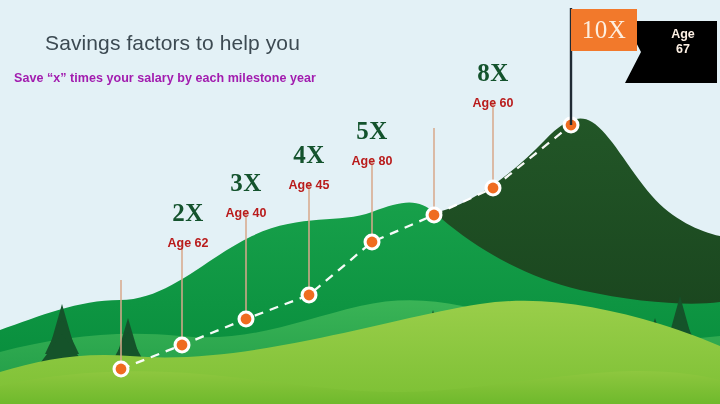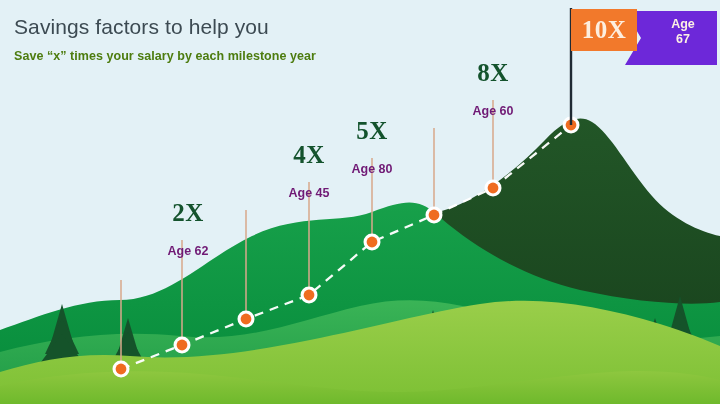--- a/index.html
+++ b/index.html
@@ -3,42 +3,42 @@
 <meta charset="utf-8">
 <style>
   html,body{margin:0;padding:0;}
   body{width:720px;height:404px;overflow:hidden;background:#e4f2f5;
        font-family:"Liberation Sans",sans-serif;}
   #infographic{position:relative;width:720px;height:404px;overflow:hidden;background:#e3f1f6;}
   #scene{position:absolute;inset:0;}
   #scene svg{display:block;width:720px;height:404px;}
 
   .hdr{position:absolute;left:14px;top:14px;z-index:30;}
-  .hdr h1{margin:0;font-size:21px;line-height:25px;font-weight:400;color:#3c4a52;
-          letter-spacing:.1px;}
+  .hdr h1{margin:16px;font-size:21px;line-height:25px;font-weight:400;color:#3c4a52;
+          letter-spacing:.1px;text-align:right;}
   .hdr h1 span{display:block;}
-  .hdr p{margin:10px 0 0 0;font-size:12.5px;font-weight:700;color:#4d7c0f;
+  .hdr p{margin:10px 0 0 0;font-size:12.5px;font-weight:700;color:#a21caf;
          letter-spacing:.05px;}
 
   .milestone{position:absolute;z-index:25;text-align:center;transform:translateX(-50%);}
   .milestone .mx{font-family:"Liberation Serif",serif;font-size:25px;line-height:25px;
                  font-weight:700;color:#14532d;letter-spacing:.5px;}
-  .milestone .mage{font-size:12.5px;line-height:15px;font-weight:700;color:#701a75;
-                   margin-top:19px;}
+  .milestone .mage{font-size:12.5px;line-height:15px;font-weight:700;color:#b91c1c;
+                   margin-top:11px;}
 
   .flag{position:absolute;z-index:40;}
   .flagband{position:absolute;left:38px;top:9px;height:46px;}
-  .bandDark{position:absolute;left:54px;top:2px;width:92px;height:54px;background:#6d28d9;
+  .bandDark{position:absolute;left:54px;top:12px;width:92px;height:62px;background:#000000;
             clip-path:polygon(0 0,100% 0,100% 100%,0 100%,16px 50%);}
   .bandDark .agetxt{position:absolute;left:30px;top:6px;width:56px;text-align:center;
             color:#fdf0e4;font-size:12.5px;line-height:15px;font-weight:700;}
   .bandBright{position:absolute;left:0;top:0;width:66px;height:42px;background:#f2792b;}
   .bandBright .xtxt{position:absolute;inset:0;display:flex;align-items:center;
             justify-content:center;color:#fdeedf;font-family:"Liberation Serif",serif;
-            font-size:25px;font-weight:700;letter-spacing:.5px;}
+            font-size:25px;font-weight:400;letter-spacing:.5px;}
 </style>
 </head>
 <body>
 
 <div id="infographic">
 
   <div id="scene">
     <svg viewBox="0 0 720 404" preserveAspectRatio="none" aria-hidden="true">
       <defs>
         <linearGradient id="gDark" x1="0" y1="0" x2="0" y2="1">
@@ -167,20 +167,24 @@
   <div class="hdr">
     <h1>
       <span>Savings factors to help you</span>
     </h1>
     <p>Save “x” times your salary by each milestone year</p>
   </div>
 
   <div class="milestone" style="left:188px;top:200px">
     <div class="mx">2X</div>
     <div class="mage">Age 62</div>
+  </div>
+  <div class="milestone" style="left:246px;top:170px">
+    <div class="mx">3X</div>
+    <div class="mage">Age 40</div>
   </div>
   <div class="milestone" style="left:309px;top:142px">
     <div class="mx">4X</div>
     <div class="mage">Age 45</div>
   </div>
   <div class="milestone" style="left:372px;top:118px">
     <div class="mx">5X</div>
     <div class="mage">Age 80</div>
   </div>
   <div class="milestone" style="left:493px;top:60px">

